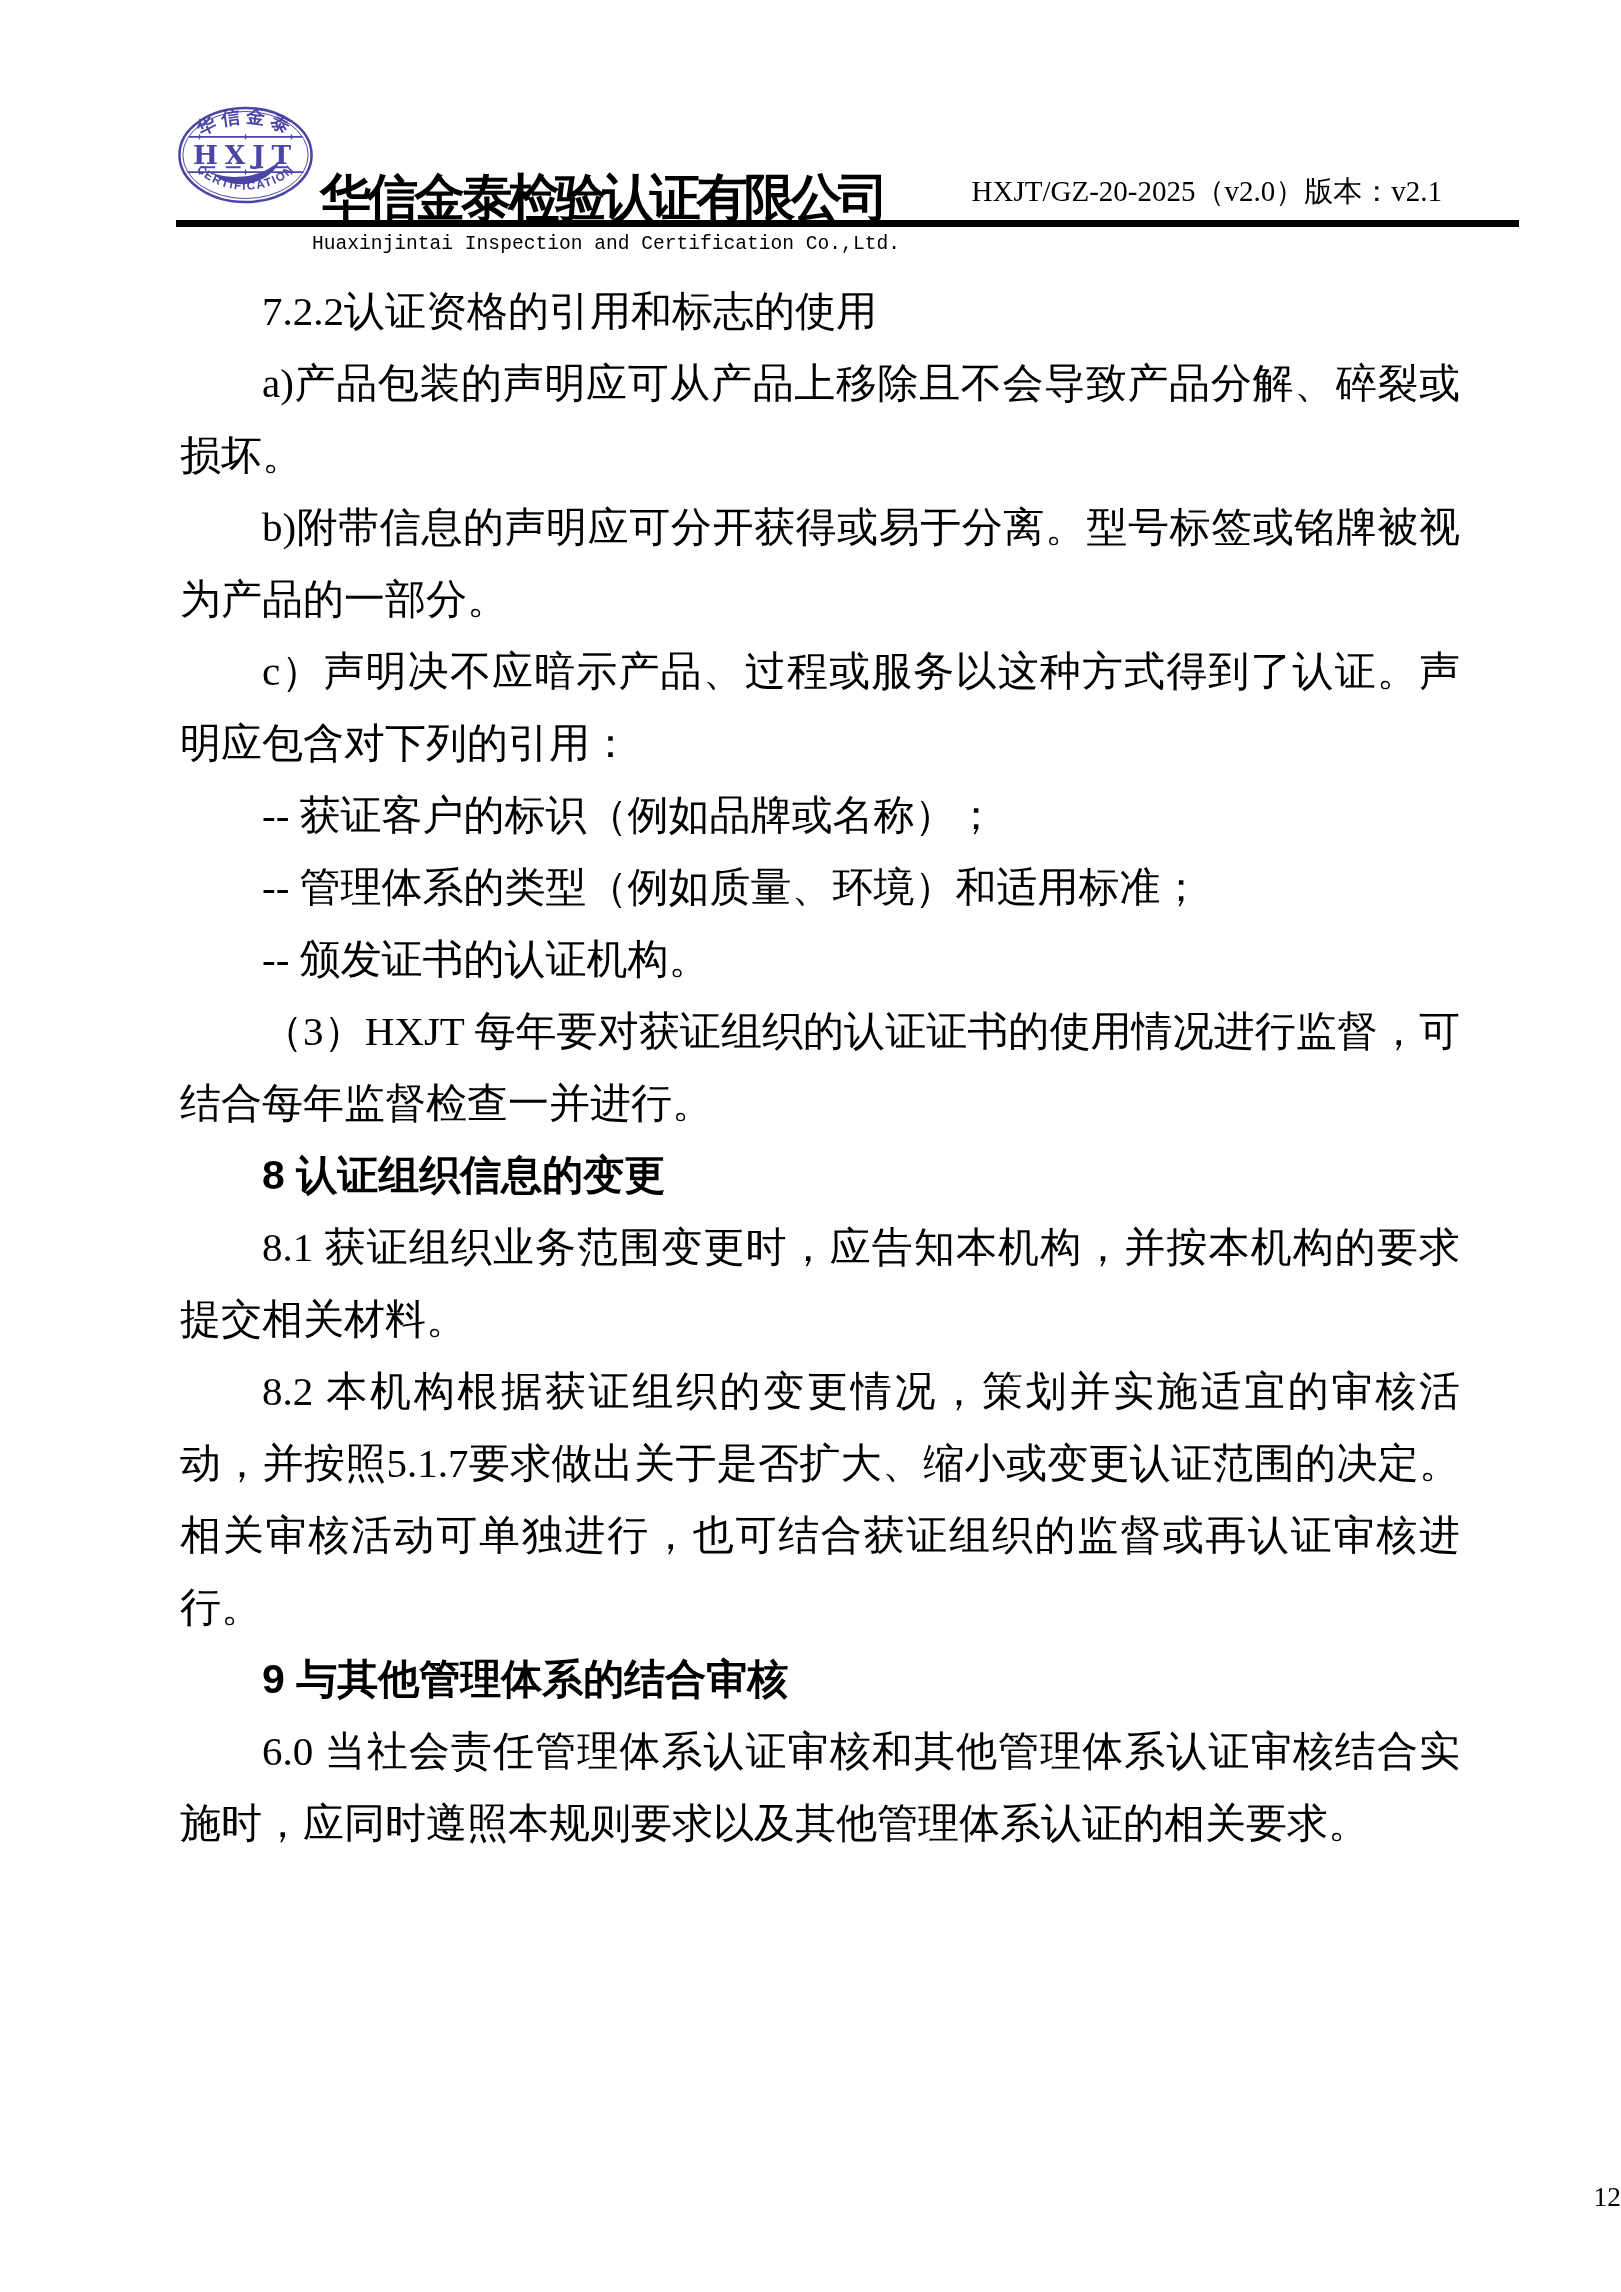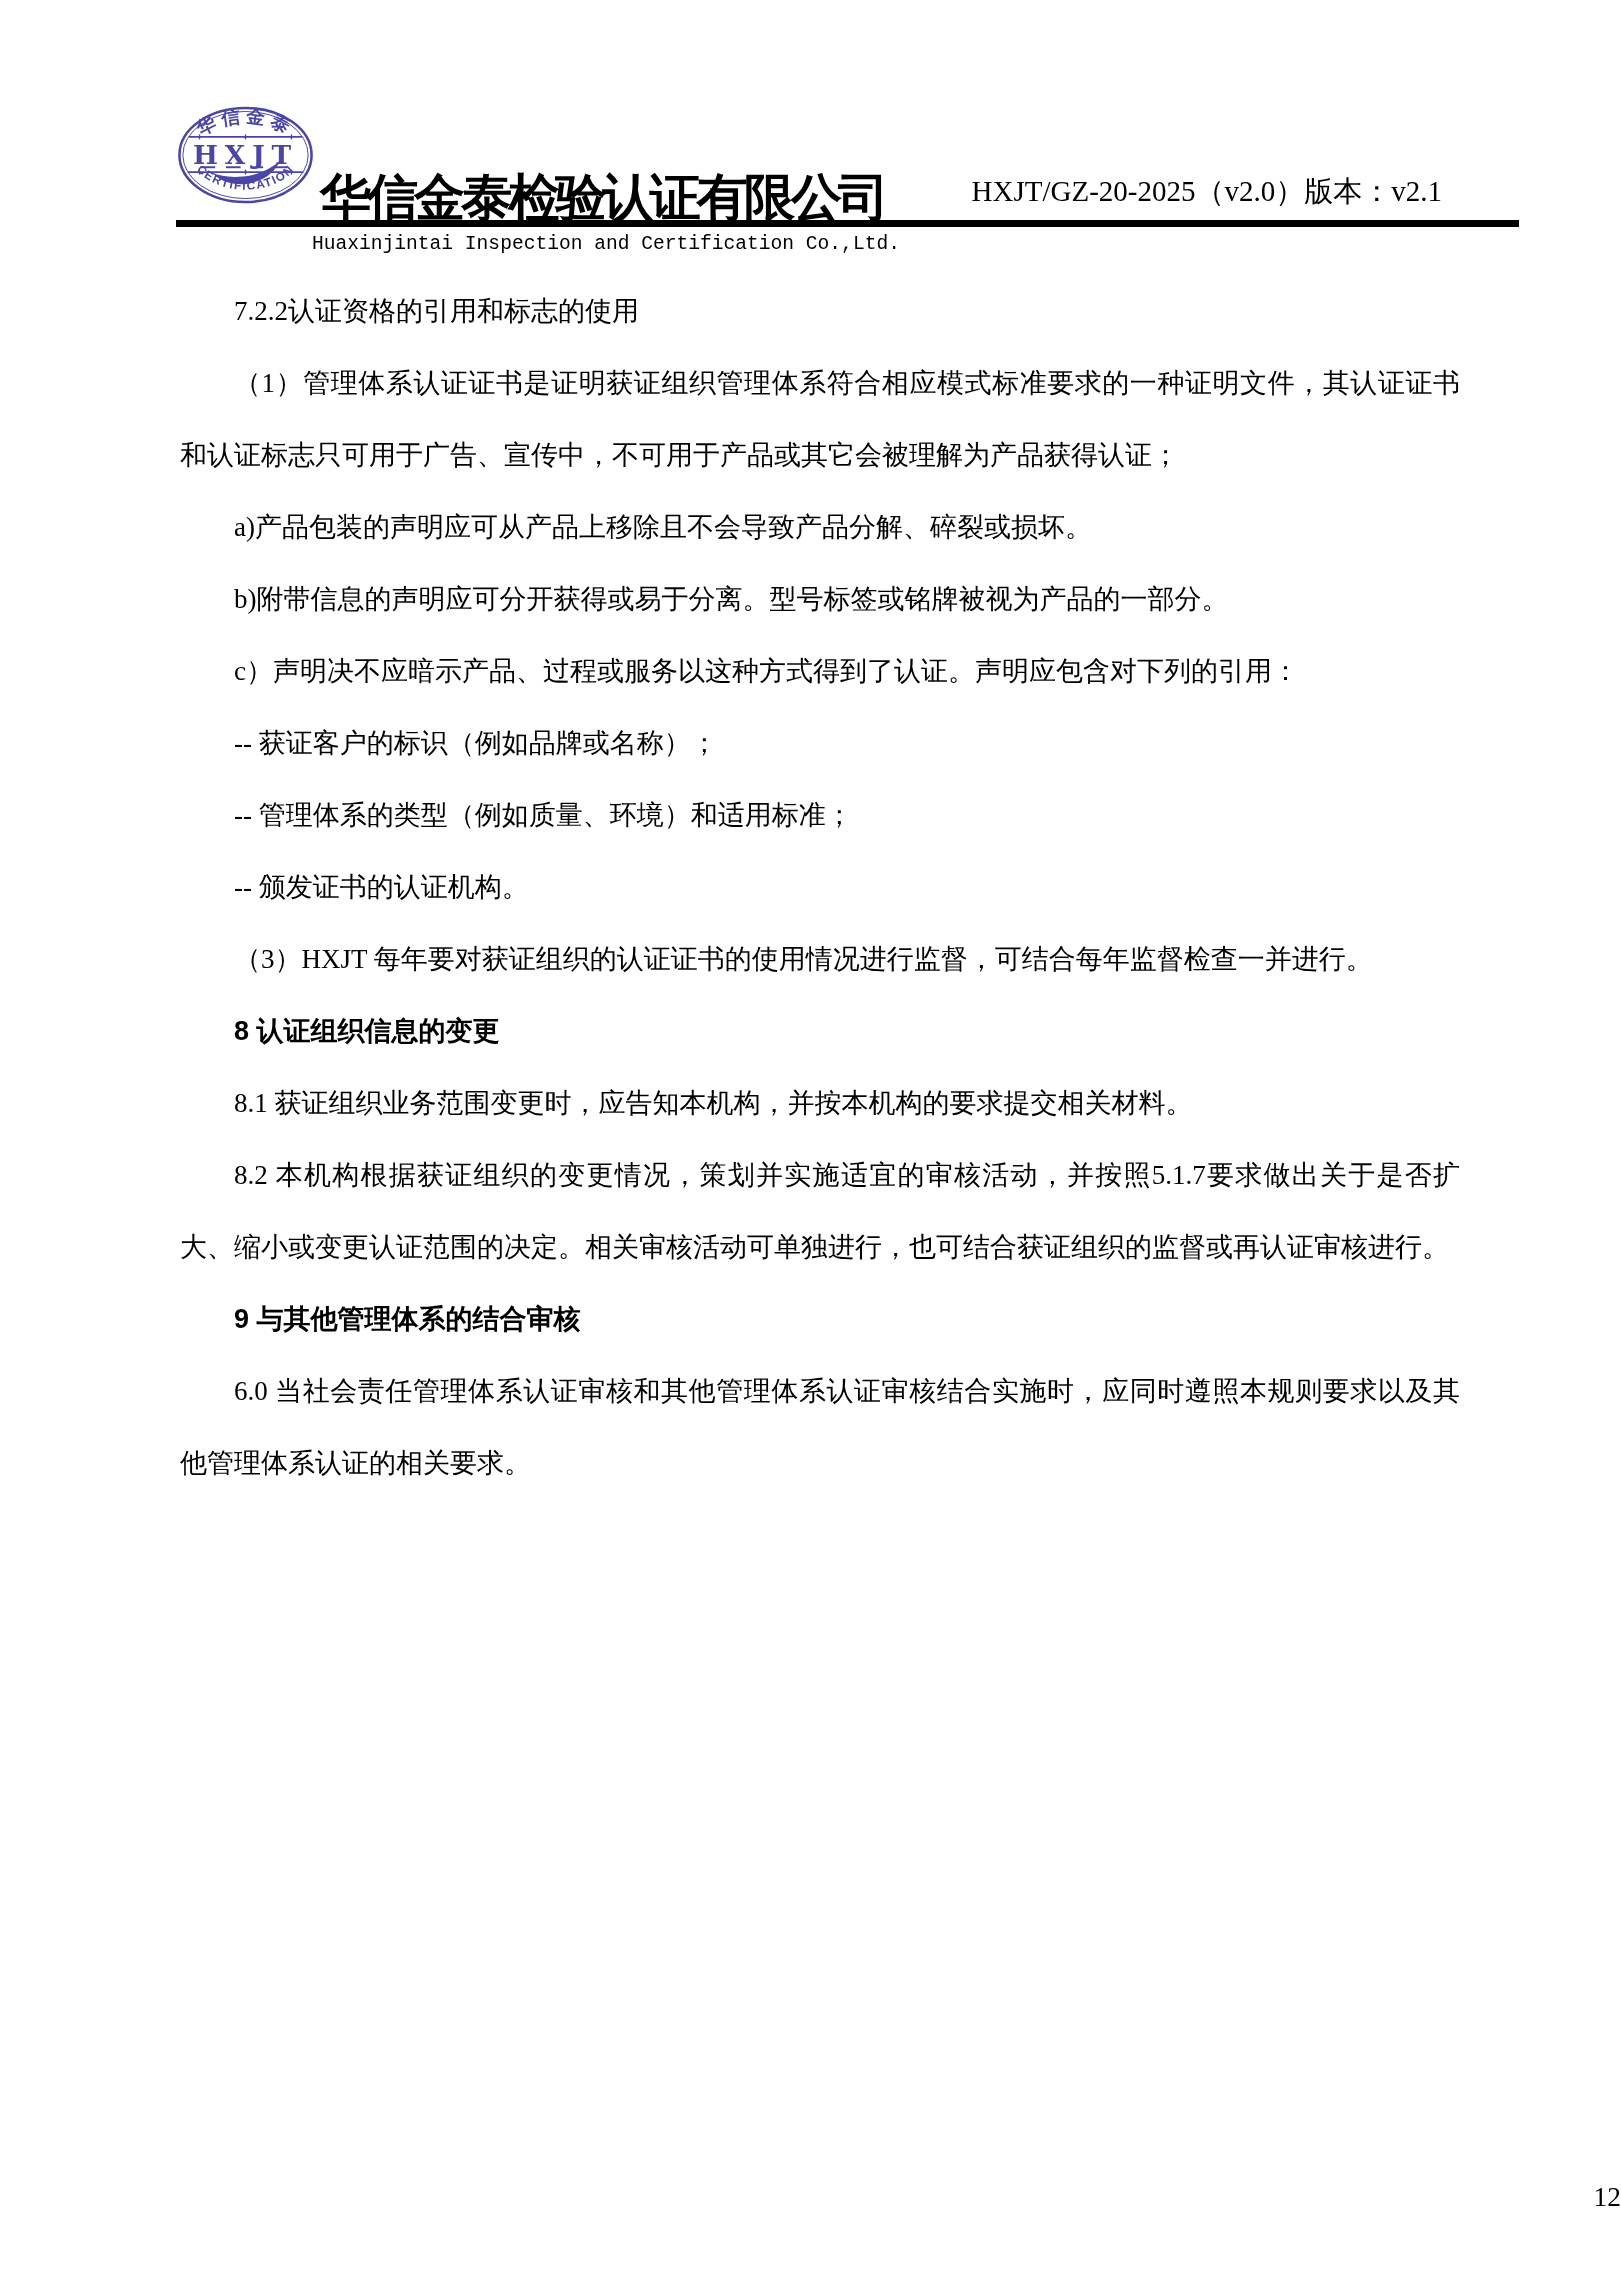--- a/index.html
+++ b/index.html
@@ -49,21 +49,21 @@
     text-align:left;
     font-family:"Liberation Mono","DejaVu Sans Mono",monospace;
     font-size:19.6px;
     white-space:nowrap;
   }
   
   .doc-body {
     position:absolute;
     left:180px; top:275px;
     width:1280px;
-    font-size:27px;
+    font-size:41px;
     line-height:72px;
     text-align:justify;
   }
   .para {
     margin:0;
     text-indent:2em;
   }
   .heading {
     font-weight:700;
     font-family:"Liberation Sans","DejaVu Sans",sans-serif;
@@ -120,21 +120,20 @@
     </svg>
 
     <div class="cn-name">华信金泰检验认证有限公司</div>
     <div class="doc-code">HXJT/GZ-20-2025（v2.0）版本：v2.1</div>
     <div class="rule"></div>
     <div class="en-name">Huaxinjintai Inspection and Certification Co.,Ltd.</div>
   </div>
 
   <div class="doc-body">
     <p class="para">7.2.2认证资格的引用和标志的使用</p>
-    <p class="para">（1）管理体系认证证书是证明获证组织管理体系符合相应模式标准要求的一种证明文件，其认证证书和认证标志只可用于广告、宣传中，不可用于产品或其它会被理解为产品获得认证；</p>
     <p class="para">a)产品包装的声明应可从产品上移除且不会导致产品分解、碎裂或损坏。</p>
     <p class="para">b)附带信息的声明应可分开获得或易于分离。型号标签或铭牌被视为产品的一部分。</p>
     <p class="para">c）声明决不应暗示产品、过程或服务以这种方式得到了认证。声明应包含对下列的引用：</p>
     <p class="para">-- 获证客户的标识（例如品牌或名称）；</p>
     <p class="para">-- 管理体系的类型（例如质量、环境）和适用标准；</p>
     <p class="para">-- 颁发证书的认证机构。</p>
     <p class="para">（3）HXJT 每年要对获证组织的认证证书的使用情况进行监督，可结合每年监督检查一并进行。</p>
     <p class="para heading">8 认证组织信息的变更</p>
     <p class="para">8.1 获证组织业务范围变更时，应告知本机构，并按本机构的要求提交相关材料。</p>
     <p class="para">8.2 本机构根据获证组织的变更情况，策划并实施适宜的审核活动，并按照5.1.7要求做出关于是否扩大、缩小或变更认证范围的决定。相关审核活动可单独进行，也可结合获证组织的监督或再认证审核进行。</p>

